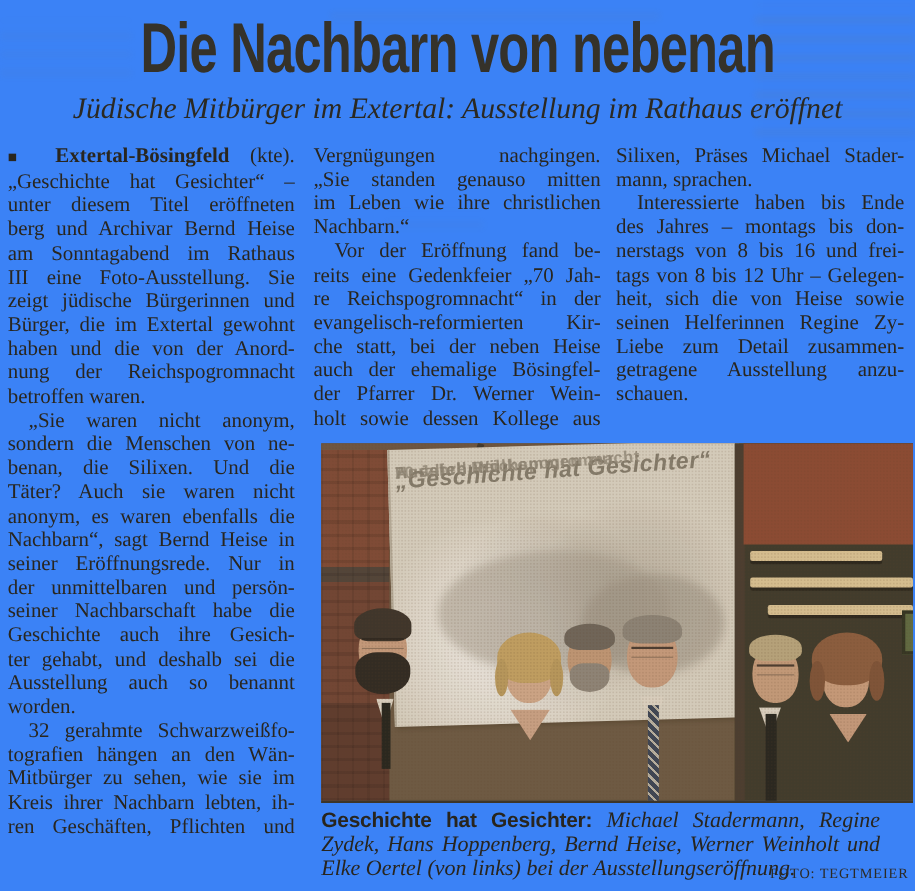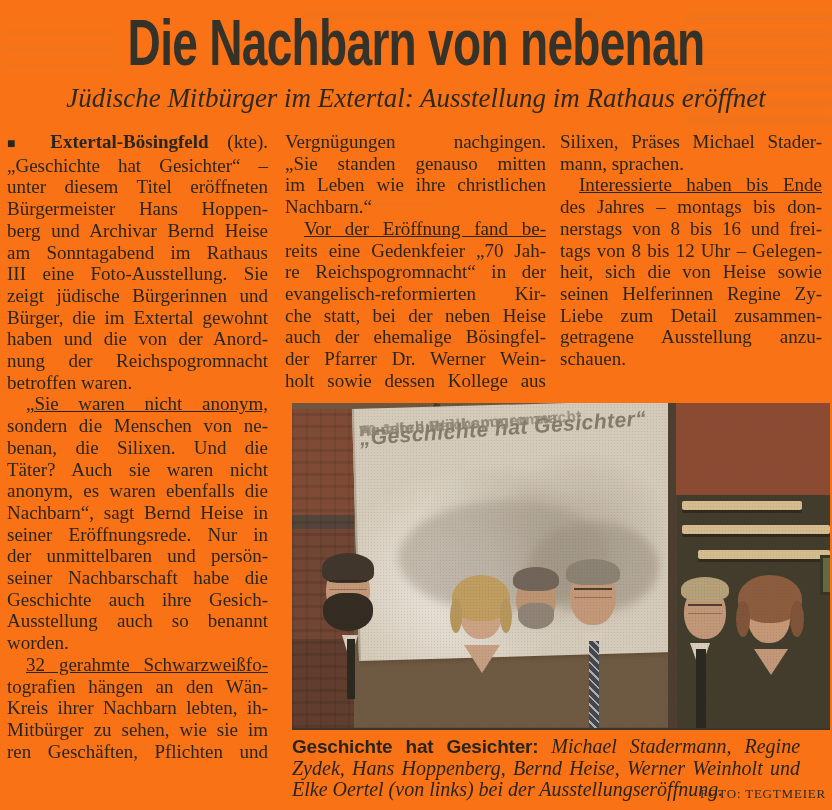--- a/index.html
+++ b/index.html
@@ -1,17 +1,17 @@
 <!DOCTYPE html>
 <html><head>
 <meta charset="utf-8">
 <style>
   html,body{margin:0;padding:0;}
   body{width:832px;height:810px;overflow:hidden;background:#e9e7e1;}
-  #page{position:relative;width:832px;height:810px;background:#f97316;overflow:hidden;
+  #page{position:relative;width:832px;height:810px;background:#3b82f6;overflow:hidden;
         font-family:"Liberation Serif", serif;color:#262420;}
 
   
   .smudge{position:absolute;filter:blur(3px);opacity:.28;pointer-events:none;
           background:repeating-linear-gradient(0deg, rgba(125,120,102,.35) 0 7px, transparent 7px 17px);}
   .smudge.s-a{left:686px;top:4px;width:146px;height:120px;}
   .smudge.s-b{left:300px;top:2px;width:300px;height:16px;opacity:.18;}
   .smudge.s-c{left:0px;top:18px;width:120px;height:52px;opacity:.14;}
   .smudge.s-d{left:350px;top:190px;width:90px;height:18px;opacity:.12;}
 
@@ -22,21 +22,21 @@
   .subhead{position:absolute;top:82px;left:0;width:832px;text-align:center;font-style:italic;
            font-size:27px;line-height:32px;color:#2b2922;}
 
   
   .col{position:absolute;top:131px;font-size:19px;line-height:21.7px;color:#29261f;}
   .col.c1{left:7px;width:261px;}
   .col.c2{left:285px;width:261px;}
   .col.c3{left:560px;width:262px;}
   .tl{text-align:justify;text-align-last:justify;}
   .tl.last{text-align-last:left;}
-  .tl.ind{text-indent:19px;text-decoration:underline;}
+  .tl.ind{text-indent:19px;}
   .b{font-weight:bold;}
   .sq{font-size:14px;letter-spacing:2px;}
 
   
   .photo{position:absolute;left:292px;top:403px;width:538px;height:325px;overflow:hidden;
          background:#6b5a44;border-bottom:2px solid #3c352a;
          box-shadow:inset 0 0 0 1px rgba(60,50,40,.25);}
   .photo *{position:absolute;}
   .brick{left:0;top:6px;width:62px;height:319px;
          background:linear-gradient(180deg,#7d4a36 0 106px,#4e433a 106px 120px,#6f4434 120px 230px,#5c3b2e 230px 100%);}
@@ -98,45 +98,45 @@
   <div class="smudge s-c"></div>
   <div class="smudge s-d"></div>
 
   <h1 class="headline" style="margin:0;">Die Nachbarn von nebenan</h1>
   <div class="subhead">Jüdische Mitbürger im Extertal: Ausstellung im Rathaus eröffnet</div>
 
   <div class="col c1">
       <div class="tl"><span class="sq">■</span><span> </span><span class="b">Extertal-Bösingfeld</span><span> (kte).</span></div>
       <div class="tl">„Geschichte hat Gesichter“ –</div>
       <div class="tl">unter diesem Titel eröffneten</div>
-      <div class="tl">Bürgermeister Hans Hoppen-</div>
       <div class="tl">berg und Archivar Bernd Heise</div>
       <div class="tl">am Sonntagabend im Rathaus</div>
       <div class="tl">III eine Foto-Ausstellung. Sie</div>
       <div class="tl">zeigt jüdische Bürgerinnen und</div>
       <div class="tl">Bürger, die im Extertal gewohnt</div>
       <div class="tl">haben und die von der Anord-</div>
       <div class="tl">nung der Reichspogromnacht</div>
       <div class="tl last">betroffen waren.</div>
       <div class="tl ind">„Sie waren nicht anonym,</div>
       <div class="tl">sondern die Menschen von ne-</div>
       <div class="tl">benan, die Silixen. Und die</div>
       <div class="tl">Täter? Auch sie waren nicht</div>
       <div class="tl">anonym, es waren ebenfalls die</div>
       <div class="tl">Nachbarn“, sagt Bernd Heise in</div>
       <div class="tl">seiner Eröffnungsrede. Nur in</div>
       <div class="tl">der unmittelbaren und persön-</div>
       <div class="tl">seiner Nachbarschaft habe die</div>
       <div class="tl">Geschichte auch ihre Gesich-</div>
+      <div class="tl">ter gehabt, und deshalb sei die</div>
       <div class="tl">Ausstellung auch so benannt</div>
       <div class="tl last">worden.</div>
       <div class="tl ind">32 gerahmte Schwarzweißfo-</div>
       <div class="tl">tografien hängen an den Wän-</div>
+      <div class="tl">Mitbürger zu sehen, wie sie im</div>
       <div class="tl">Kreis ihrer Nachbarn lebten, ih-</div>
-      <div class="tl">Mitbürger zu sehen, wie sie im</div>
       <div class="tl">ren Geschäften, Pflichten und</div>
     </div>
   <div class="col c2">
       <div class="tl">Vergnügungen nachgingen.</div>
       <div class="tl">„Sie standen genauso mitten</div>
       <div class="tl">im Leben wie ihre christlichen</div>
       <div class="tl last">Nachbarn.“</div>
       <div class="tl ind">Vor der Eröffnung fand be-</div>
       <div class="tl">reits eine Gedenkfeier „70 Jah-</div>
       <div class="tl">re Reichspogromnacht“ in der</div>

